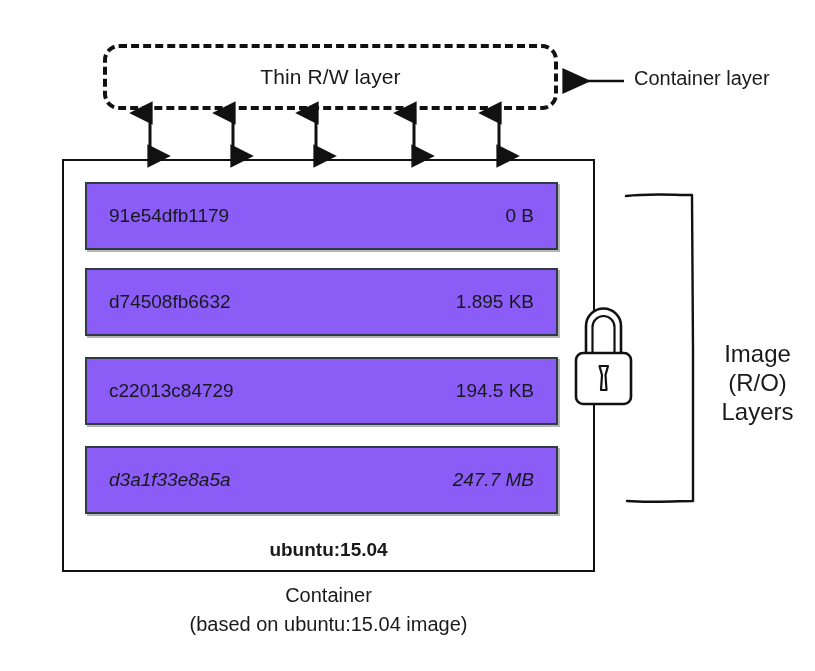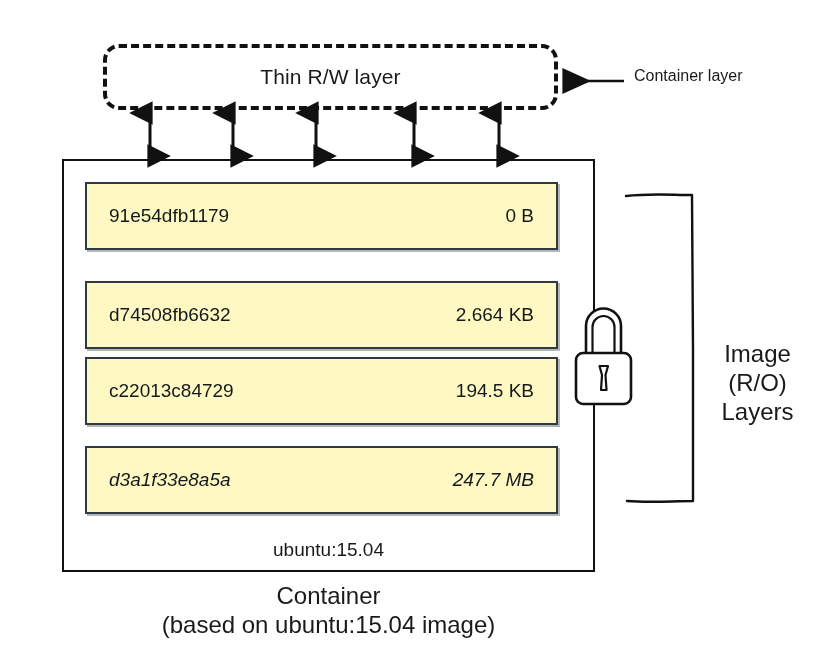--- a/index.html
+++ b/index.html
@@ -53,57 +53,58 @@
     background: #ffffff;
   }
 
   
   .layer-box {
     left: 85px;
     width: 473px;
     height: 68px;
     box-sizing: border-box;
     border: 2px solid #2e3b45;
-    background: #fef9c3;
+    background: #8b5cf6;
     display: flex;
     align-items: center;
     justify-content: space-between;
     padding: 0 22px;
     box-shadow: 2px 2px 0 rgba(40,40,40,0.35);
   }
   .layer-id, .layer-size {
     font-size: 19px;
     color: #15191c;
     white-space: nowrap;
   }
 
   
   #image-name {
     left: 62px;
     top: 530px;
     width: 533px;
     text-align: center;
     font-size: 19px;
+    font-weight: bold;
   }
 
   
   #caption {
     left: 62px;
     top: 572px;
     width: 533px;
     text-align: center;
-    font-size: 24px;
+    font-size: 20px;
     line-height: 29px;
   }
 
   
   #container-layer-label {
     left: 634px;
     top: 58px;
-    font-size: 16px;
+    font-size: 20px;
     white-space: nowrap;
   }
 
   
   #image-layers-label {
     left: 700px;
     top: 330px;
     width: 115px;
     text-align: center;
     font-size: 24px;
@@ -121,23 +122,23 @@
   <div class="abs" id="rw-layer">
     <span id="rw-layer-label">Thin R/W layer</span>
   </div>
 
   <div class="abs" id="container-box"></div>
 
   <div class="abs layer-box" style="top:173px;">
     <span class="layer-id">91e54dfb1179</span>
     <span class="layer-size">0 B</span>
   </div>
-  <div class="abs layer-box" style="top:259px;margin-top:13px;">
+  <div class="abs layer-box" style="top:259px;">
     <span class="layer-id">d74508fb6632</span>
-    <span class="layer-size">2.664 KB</span>
+    <span class="layer-size">1.895 KB</span>
   </div>
   <div class="abs layer-box" style="top:348px;text-align:right;">
     <span class="layer-id">c22013c84729</span>
     <span class="layer-size">194.5 KB</span>
   </div>
   <div class="abs layer-box" style="top:437px;font-style:italic;">
     <span class="layer-id">d3a1f33e8a5a</span>
     <span class="layer-size">247.7 MB</span>
   </div>
 

